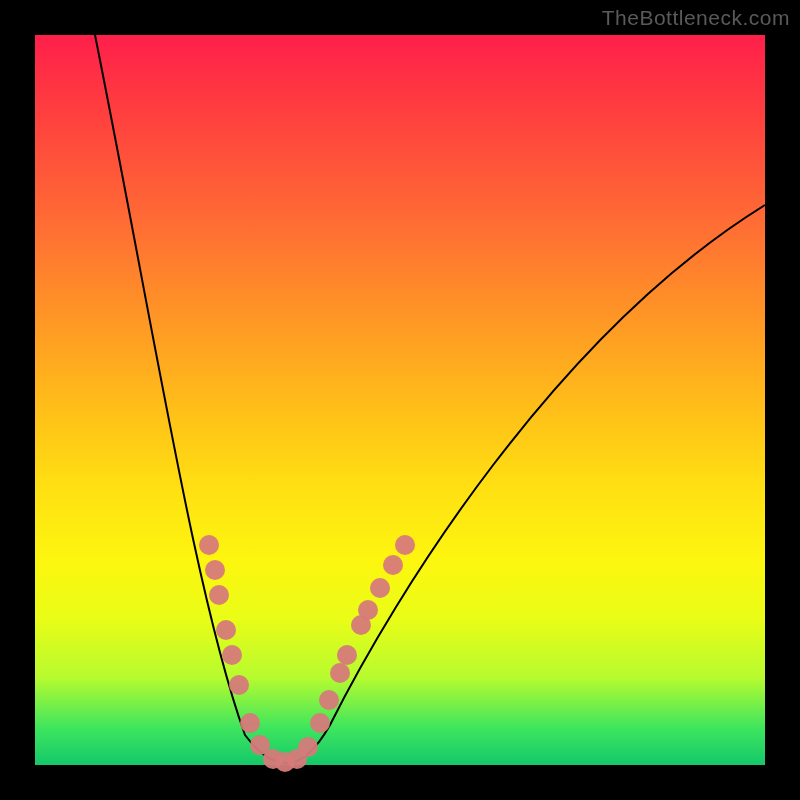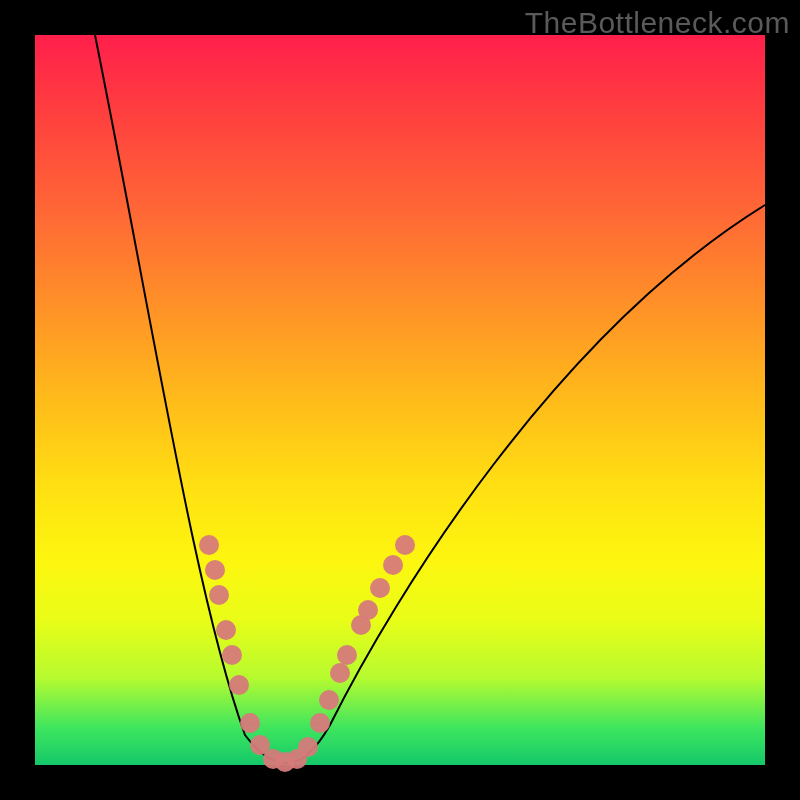--- a/index.html
+++ b/index.html
@@ -15,21 +15,21 @@
     position: relative;
     width: 800px;
     height: 800px;
     background: #000;
   }
   .watermark {
     position: absolute;
     top: 6px;
     right: 10px;
     color: #5a5a5a;
-    font-size: 30px;
+    font-size: 21px;
     font-weight: 500;
     letter-spacing: 0.5px;
   }
   .plot {
     position: absolute;
     left: 35px;
     top: 35px;
     width: 730px;
     height: 730px;
     background: linear-gradient(

